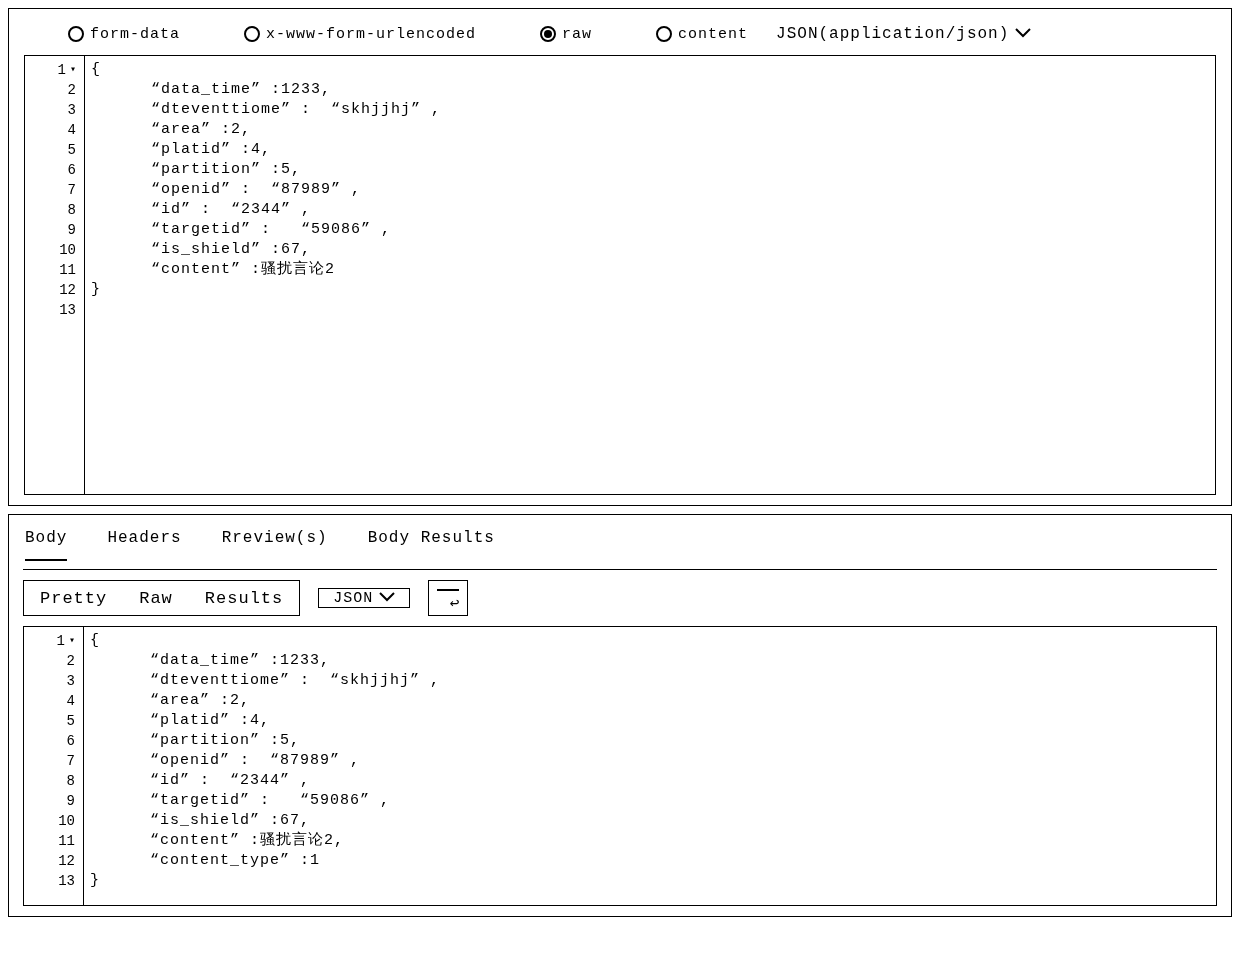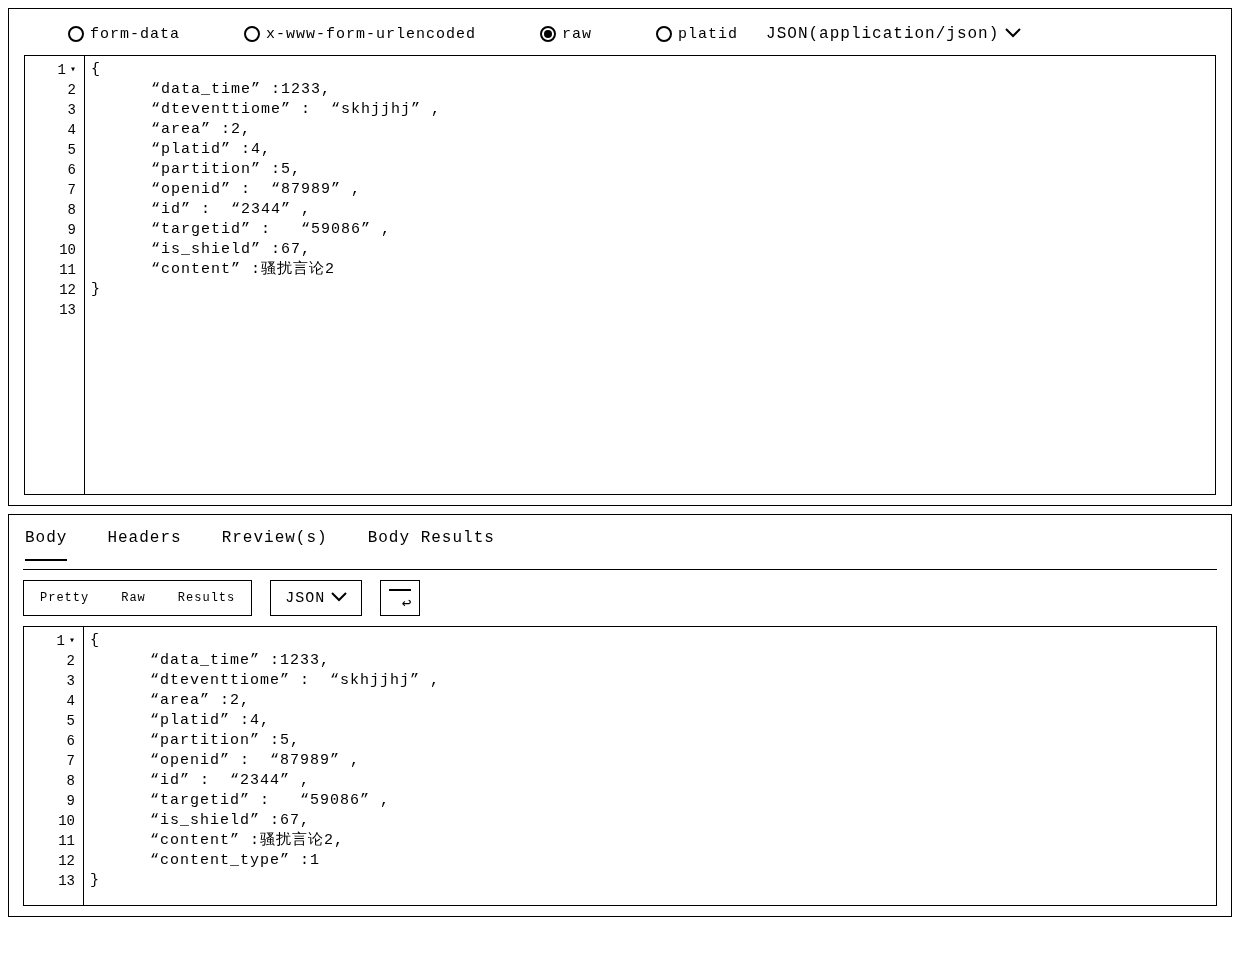--- a/index.html
+++ b/index.html
@@ -17,22 +17,22 @@
 .gutter-line { display: flex; justify-content: flex-end; align-items: center; gap: 4px; padding-right: 4px; }
 .fold-icon { font-size: 10px; }
 .code-body { padding: 4px 6px; font-size: 15px; line-height: 20px; letter-spacing: 1px; white-space: pre; }
 .response-panel { border: 1px solid #000; padding: 10px 14px; }
 .resp-tabs { display: flex; gap: 40px; padding: 4px 2px 8px 2px; font-size: 16px; letter-spacing: 1px; }
 .resp-tab { cursor: pointer; padding-bottom: 12px; }
 .resp-tab.active { border-bottom: 2px solid #000; }
 .divider { border-top: 1px solid #000; margin-bottom: 10px; }
 .resp-toolbar { display: flex; align-items: center; gap: 18px; margin-bottom: 10px; }
 .view-group { border: 1px solid #000; display: flex; align-items: center; height: 36px; }
-.view-btn { padding: 6px 16px; font-size: 12px; cursor: pointer; letter-spacing: 1px; }
-.format-select { border: 1px solid #000; height: 36px; display: flex; align-items: center; gap: 6px; padding: 0 14px; cursor: pointer; font-size: 15px; letter-spacing: 1px; }
+.view-btn { padding: 6px 16px; font-size: 17px; cursor: pointer; letter-spacing: 1px; }
+.format-select { border: 1px solid #000; height: 20px; display: flex; align-items: center; gap: 6px; padding: 0 14px; cursor: pointer; font-size: 15px; letter-spacing: 1px; }
 .wrap-btn { border: 1px solid #000; height: 36px; width: 40px; display: flex; align-items: center; justify-content: center; cursor: pointer; }
 .wrap-icon { width: 22px; height: 18px; position: relative; }
 .wrap-icon::before { content: ""; position: absolute; top: 0; left: 0; right: 0; height: 2px; background: #000; }
 .wrap-icon::after { content: "↩"; position: absolute; top: 4px; left: 0; right: 0; font-size: 16px; text-align: right; }
 </style>
 </head>
 <body>
 
 <div class="panel">
   <div class="body-type-row">
@@ -45,21 +45,21 @@
       <span>x-www-form-urlencoded</span>
     </div>
     <div class="radio-item">
       <span class="radio-outer">
           <span class="radio-inner"></span>
         </span>
       <span>raw</span>
     </div>
     <div class="radio-item">
       <span class="radio-outer"></span>
-      <span>platid</span>
+      <span>content</span>
     </div>
     <div class="content-type">
       <span>JSON(application/json)</span>
       <span class="chev-down">
         <svg width="16" height="10" viewBox="0 0 16 10">
             <path d="M1 1 L8 8 L15 1" stroke="#000" stroke-width="2" fill="none"></path>
           </svg>
       </span>
     </div>
   </div>

